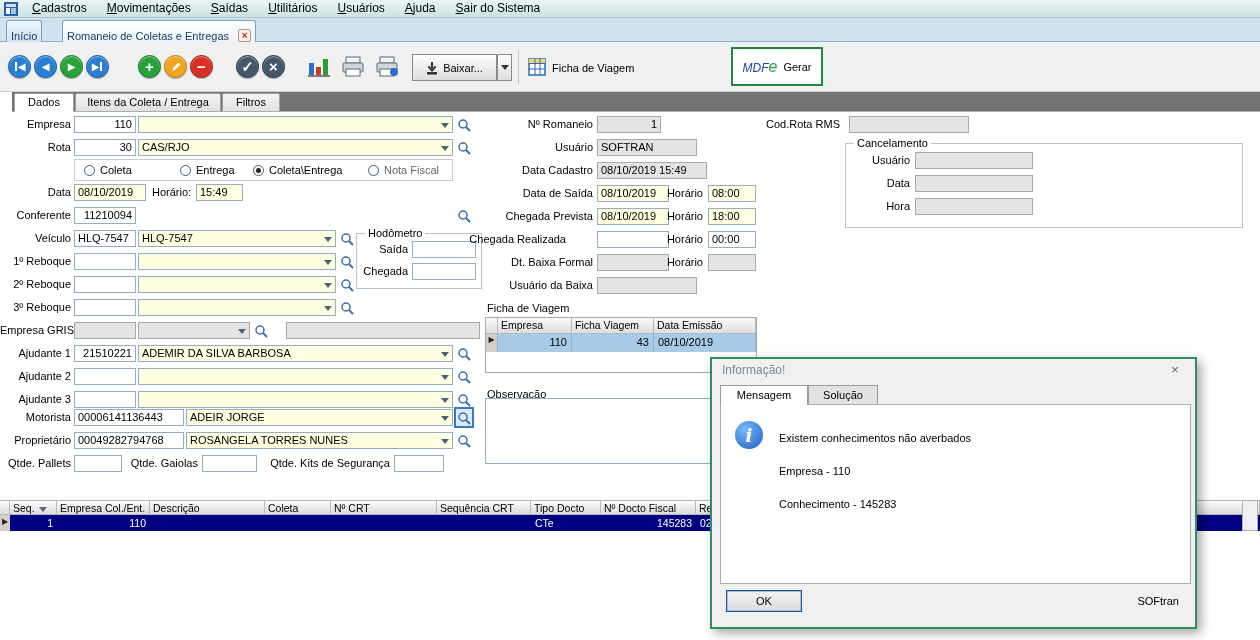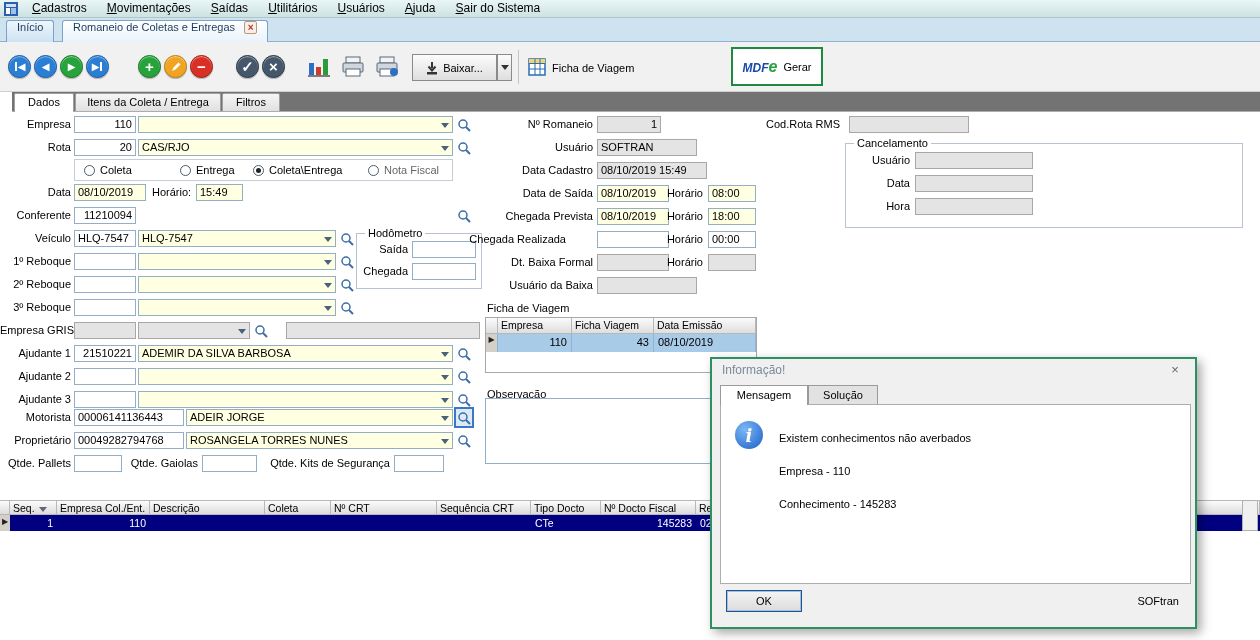--- a/index.html
+++ b/index.html
@@ -5,38 +5,38 @@
 *{margin:0;padding:0;box-sizing:border-box}
 body{font-family:"Liberation Sans",sans-serif;background:#fff}
 #screen{position:relative;width:1260px;height:640px;background:#fff;overflow:hidden;font-size:11px;color:#000}
 
 #menubar{position:absolute;left:0;top:0;width:100%;height:18px;background:linear-gradient(#eaf6f6,#cde2e2);border-bottom:1px solid #afc6c6;display:flex;align-items:center;font-size:12px}
 .appicon{width:16px;height:16px;margin:0 3px;display:flex;align-items:center;justify-content:center}
 .menu-item{display:inline-block;padding:0 10px;line-height:17px;cursor:default}
 .menu-item::first-letter{text-decoration:underline}
 
 #doctabbar{position:absolute;left:0;top:18px;width:100%;height:24px;background:#cfe2f0;border-bottom:1px solid #8fb2d4}
-.doctab{position:absolute;top:2px;height:22px;display:flex;align-items:flex-start;padding:0 10px;border:1px solid #7ba2c8;border-bottom:none;border-radius:3px 3px 0 0;background:linear-gradient(#eef6fc,#cfe2f2);color:#1a3a5c}
+.doctab{position:absolute;top:2px;height:22px;display:flex;align-items:flex-end;padding:0 4px;border:1px solid #7ba2c8;border-bottom:none;border-radius:3px 3px 0 0;background:linear-gradient(#eef6fc,#cfe2f2);color:#1a3a5c}
 .doctab.active{background:linear-gradient(#ffffff,#eaf3fb)}
 .tabclose{width:13px;height:13px;margin-left:9px;border:1px solid #b89878;background:#f8f0e8;color:#c03020;font-size:10px;line-height:11px;text-align:center;border-radius:2px;font-weight:bold}
 
 #toolbar{position:absolute;left:0;top:42px;width:100%;height:50px;background:#f1f1f1;border-bottom:1px solid #cfcfcf}
 .cbtn{position:absolute;top:13px;width:23px;height:23px;border-radius:50%;color:#fff;display:flex;align-items:center;justify-content:center;font-size:10px;box-shadow:inset 0 1px 1px rgba(255,255,255,.5),0 1px 1px rgba(0,0,0,.25)}
 .cbtn.blue{background:#2a7fd4;border:1px solid #1c5fa8}
 .cbtn.green{background:#27a33b;border:1px solid #1b7a2a}
 .cbtn.orange{background:#f0a422;border:1px solid #c07d12}
 .cbtn.red{background:#d93025;border:1px solid #a32018}
 .cbtn.slate{background:#45576a;border:1px solid #2c3a48}
 .cbtn.big{font-size:15px;font-weight:bold}
 .nav-first::before,.nav-last::after{content:"";width:2px;height:9px;background:#fff;margin:0 1px}
 .tb-sep{position:absolute;top:8px;width:1px;height:34px;background:#c4c4c4}
 .pushbtn{position:absolute;top:12px;height:27px;border:1px solid #8a8a8a;background:linear-gradient(#fcfcfc,#dedede);display:flex;align-items:center;justify-content:center;gap:5px;font-size:11px}
 .drop-arrow::after{content:"";border-left:4px solid transparent;border-right:4px solid transparent;border-top:5px solid #333}
 #gerarbtn{position:absolute;left:731px;top:5px;width:92px;height:39px;border:2px solid #1f8a3f;background:#fff;display:flex;align-items:center;justify-content:center;gap:6px}
-.mdfe{font-style:italic;font-weight:bold;line-height:1}
+.mdfe{font-style:italic;font-weight:normal;line-height:1}
 .mdfe .m{color:#1848a8;font-size:12px}
 .mdfe .e{color:#28a03c;font-size:16px}
 
 #formtabs{position:absolute;left:12px;top:92px;width:100%;height:20px;background:#737373;border-bottom:1px solid #adadad}
 .ftab{position:absolute;top:1px;height:18px;line-height:17px;text-align:center;border:1px solid #a0a0a0;border-bottom:none;border-radius:2px 2px 0 0;background:linear-gradient(#f6f6f6,#e0e0e0)}
 .ftab.active{background:#fff;height:19px;z-index:2}
 
 .lbl{position:absolute;text-align:right;line-height:17px;white-space:nowrap}
 .ltxt{position:absolute;line-height:17px;white-space:nowrap}
 .fld{position:absolute;height:17px;border:1px solid #93aec5;background:#fff;line-height:15px;padding:0 3px;font-size:11px;overflow:hidden;white-space:nowrap}
@@ -196,21 +196,21 @@
   <div class="fld right" style="left:74px;top:116px;width:62px">110</div>
   <div class="fld yellow combo" style="left:138px;top:116px;width:315px"></div>
   <div class="mag" style="left:456px;top:116px">
       <svg width="14" height="14">
         <circle cx="6" cy="6" r="4" fill="none" stroke="#3b6ea5" stroke-width="1.5"></circle>
         <line x1="9" y1="9" x2="13" y2="13" stroke="#3b6ea5" stroke-width="2"></line>
       </svg>
     </div>
 
   <div class="lbl" style="left:0;top:139px;width:71px">Rota</div>
-  <div class="fld right" style="left:74px;top:139px;width:62px">20</div>
+  <div class="fld right" style="left:74px;top:139px;width:62px">30</div>
   <div class="fld yellow combo" style="left:138px;top:139px;width:315px">CAS/RJO</div>
   <div class="mag" style="left:456px;top:139px">
       <svg width="14" height="14">
         <circle cx="6" cy="6" r="4" fill="none" stroke="#3b6ea5" stroke-width="1.5"></circle>
         <line x1="9" y1="9" x2="13" y2="13" stroke="#3b6ea5" stroke-width="2"></line>
       </svg>
     </div>
 
   <div class="radiobox" style="left:74px;top:159px;width:379px;height:22px"></div>
   <div class="radio" style="left:84px;top:165px"></div>

